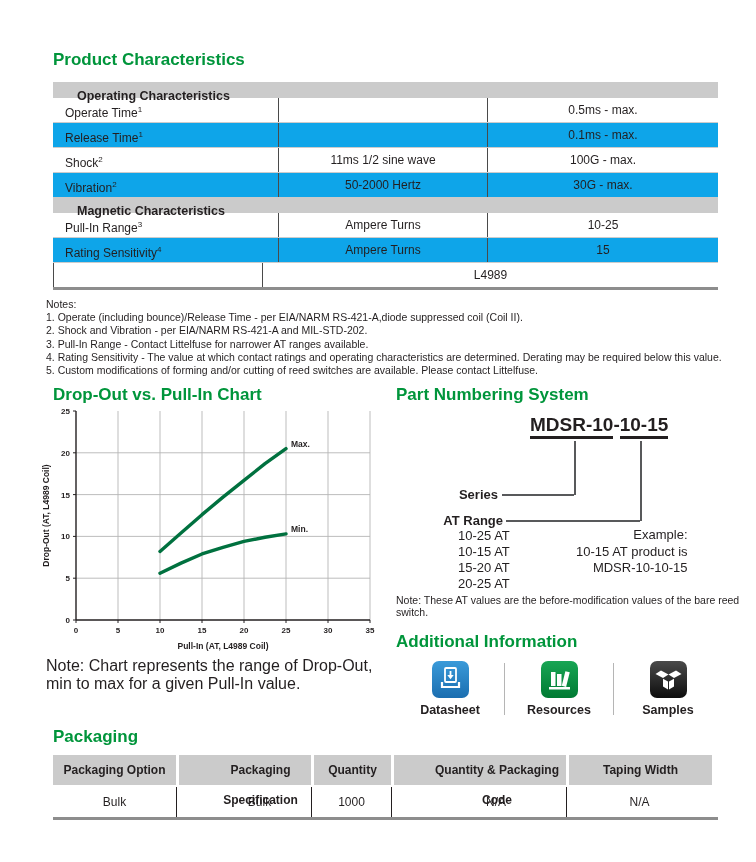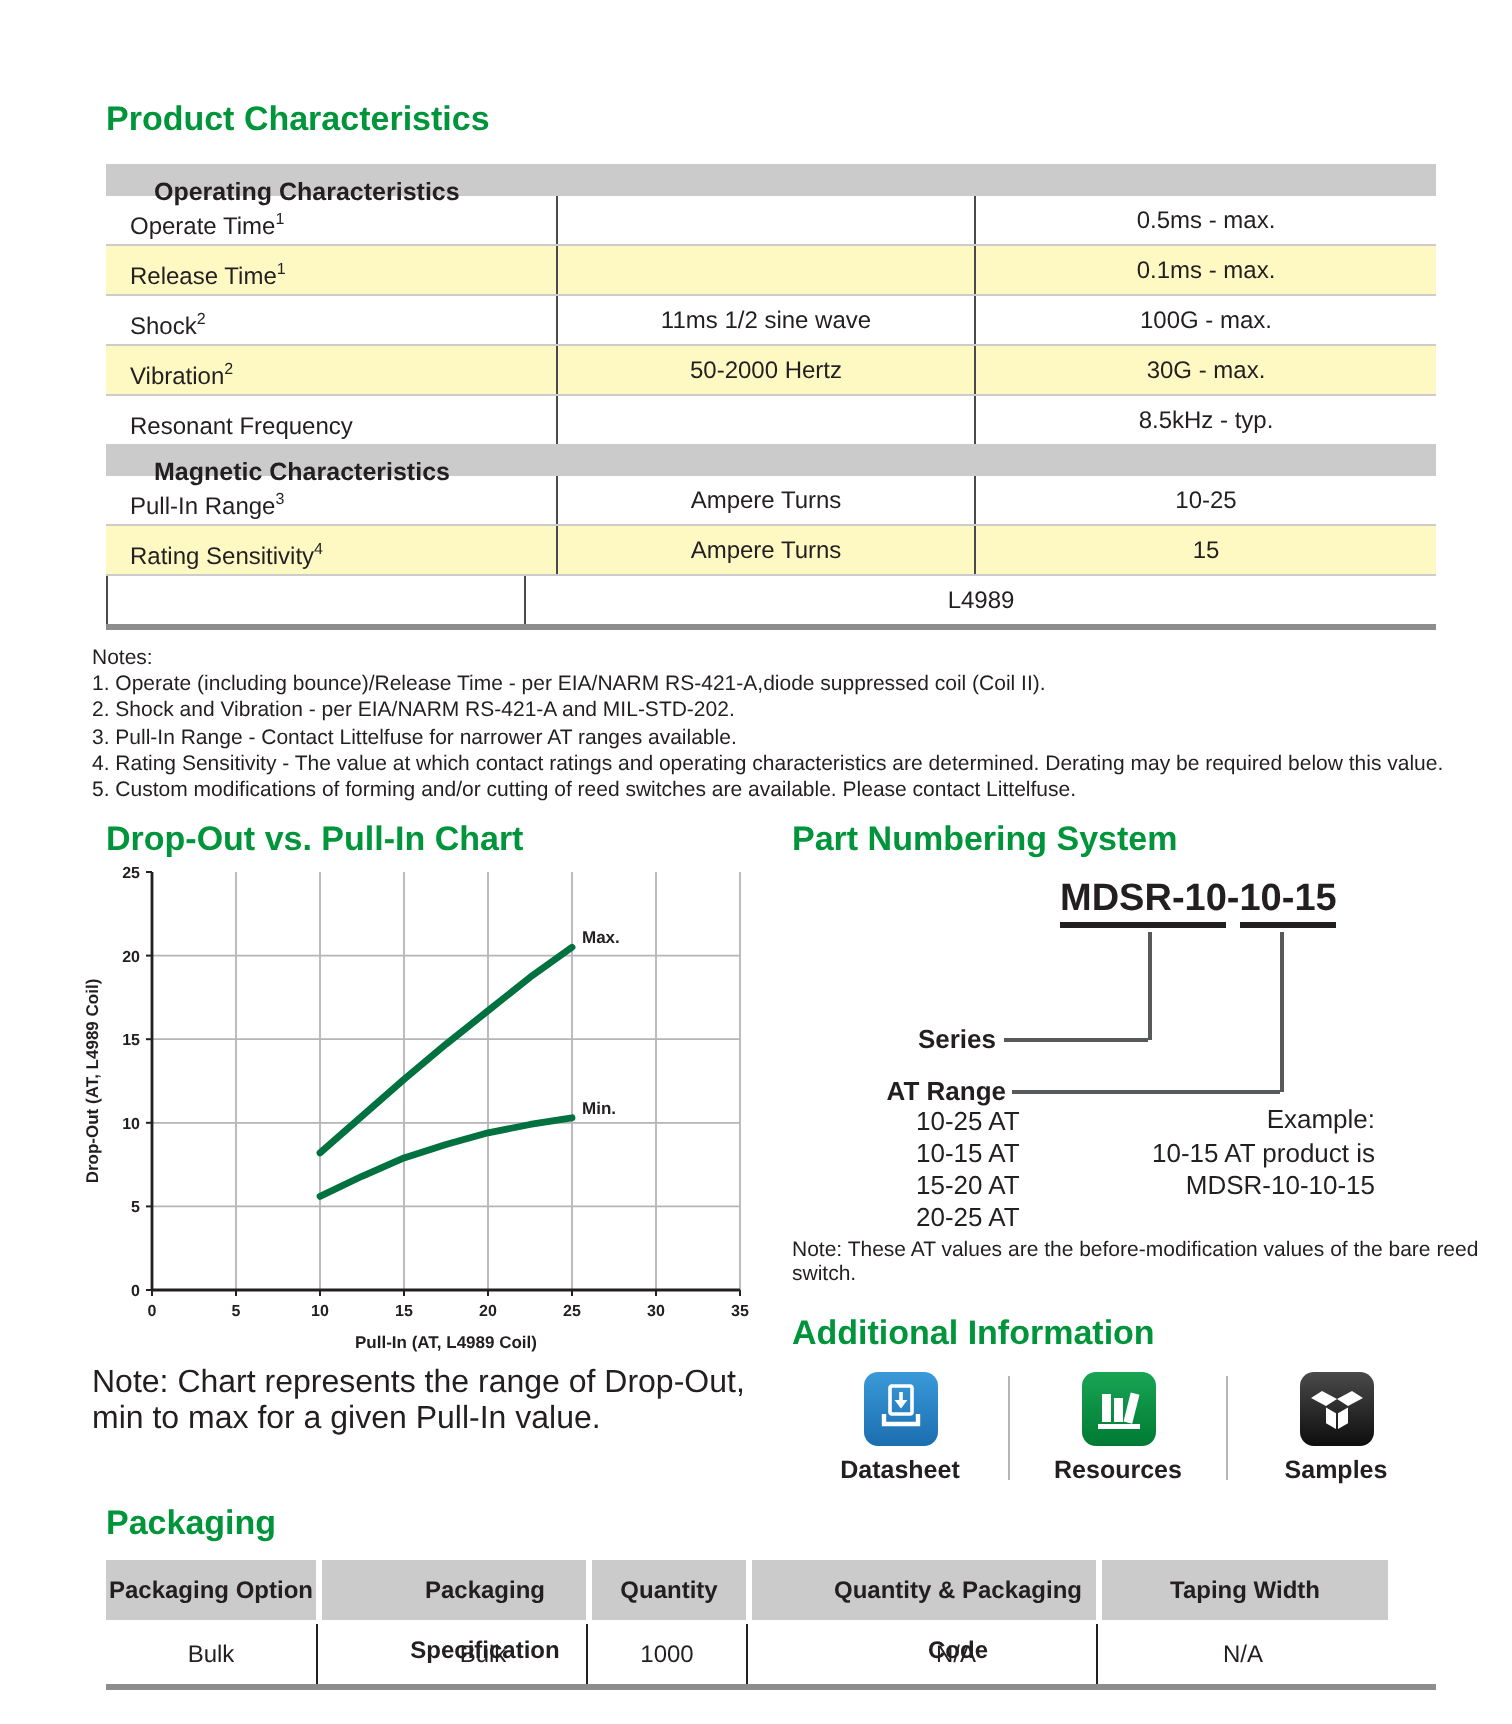--- a/index.html
+++ b/index.html
@@ -6,21 +6,21 @@
   .page{width:756px;height:862px;position:relative;background:#fff;overflow:hidden;
         font-family:"Liberation Sans",sans-serif;color:#231f20;}
   .green-h{color:#00953b;font-size:17px;font-weight:bold;margin:0;line-height:20px;}
 
   
   .char-table{margin:12px 0 0 53px;width:665px;border-bottom:3px solid #8d8d8d;}
   .band{background:#cbcbcb;height:16px;line-height:28px;font-weight:bold;font-size:12.5px;
         padding-left:24px;box-sizing:border-box;}
   .crow{display:flex;height:24px;line-height:24px;font-size:12px;}
   .crow + .crow{border-top:1px solid #ccc;}
-  .crow.tint{background:#fef9c3;}
+  .crow.tint{background:#0ea5e9;}
   .c1{width:225px;padding-left:12px;box-sizing:border-box;}
   .c2{width:210px;text-align:center;border-left:1px solid #4a4a4a;border-right:1px solid #4a4a4a;box-sizing:border-box;}
   .c3{flex:1;text-align:center;}
   sup{font-size:8px;}
 
   
   .notes{margin:8px 0 0 46px;font-size:10.5px;line-height:13.2px;}
 
   
   .columns{display:flex;margin-top:8px;}
@@ -61,21 +61,21 @@
   
   .pack-h{margin:10px 0 8px 53px;}
   .pack-table{margin-left:53px;width:665px;border-bottom:3px solid #8d8d8d;}
   .pack-head{display:flex;}
   .pack-hcell{background:#cbcbcb;height:30px;line-height:30px;text-align:center;font-weight:bold;
               font-size:12px;box-sizing:border-box;}
   .pack-hcell + .pack-hcell{border-left:3px solid #fff;}
   .pack-row{display:flex;height:30px;line-height:30px;font-size:12px;text-align:center;margin-top:2px;}
   .pack-cell{box-sizing:border-box;}
   .pack-cell + .pack-cell{border-left:1px solid #231f20;}
-  .w1{width:105px;} .w2{width:135px;padding-left:31px;} .w3{width:80px;} .w4{width:175px;padding-left:34px;} .w5{width:146px;}
+  .w1{width:123px;} .w2{width:135px;padding-left:31px;} .w3{width:80px;} .w4{width:175px;padding-left:34px;} .w5{width:146px;}
 </style>
 </head>
 <body>
 
 <div class="page">
 
   <h2 class="green-h" style="margin:50px 0 0 53px;">Product Characteristics</h2>
 
   <div class="char-table">
     <div class="band">Operating Characteristics</div>
@@ -92,25 +92,20 @@
     </div>
     <div class="crow">
       <div class="c1"><span>Shock</span><sup>2</sup></div>
       <div class="c2">11ms 1/2 sine wave</div>
       <div class="c3">100G - max.</div>
     </div>
     <div class="crow tint">
       <div class="c1"><span>Vibration</span><sup>2</sup></div>
       <div class="c2">50-2000 Hertz</div>
       <div class="c3">30G - max.</div>
-    </div>
-    <div class="crow">
-      <div class="c1"><span>Resonant Frequency</span><sup></sup></div>
-      <div class="c2"></div>
-      <div class="c3">8.5kHz - typ.</div>
     </div>
 
     <div class="band">Magnetic Characteristics</div>
 
     <div class="crow">
       <div class="c1"><span>Pull-In Range</span><sup>3</sup></div>
       <div class="c2">Ampere Turns</div>
       <div class="c3">10-25</div>
     </div>
     <div class="crow tint">

